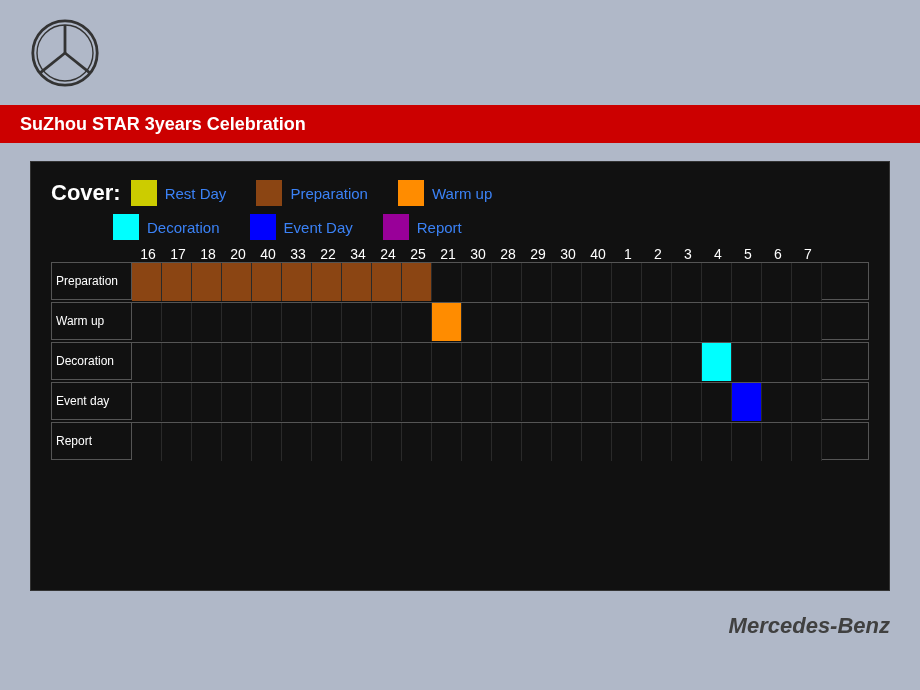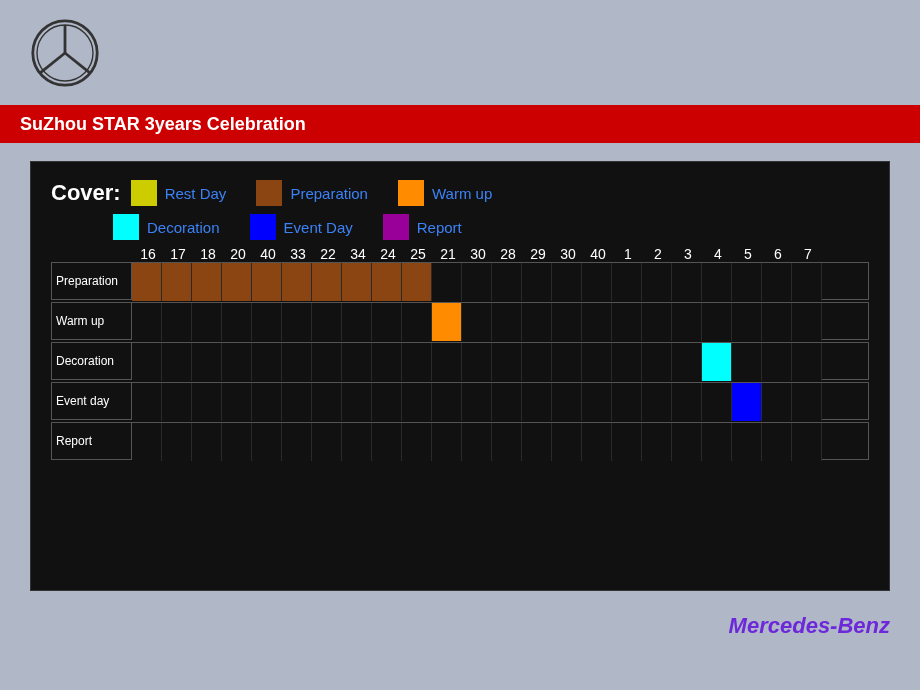--- a/index.html
+++ b/index.html
@@ -144,21 +144,21 @@
     
     .footer {
       display: flex;
       justify-content: flex-end;
       align-items: center;
       padding: 4px 30px 0 0;
     }
     .mercedes-text {
       font-size: 22px;
       font-style: italic;
-      color: #6d28d9;
+      color: #404040;
       font-weight: bold;
     }
   </style>
 </head>
 <body>
 
 <div class="header">
   <svg class="mercedes-logo" viewBox="0 0 100 100">
     <circle cx="50" cy="50" r="46" fill="none" stroke="#333" stroke-width="4"></circle>
     <circle cx="50" cy="50" r="40" fill="none" stroke="#333" stroke-width="2"></circle>

